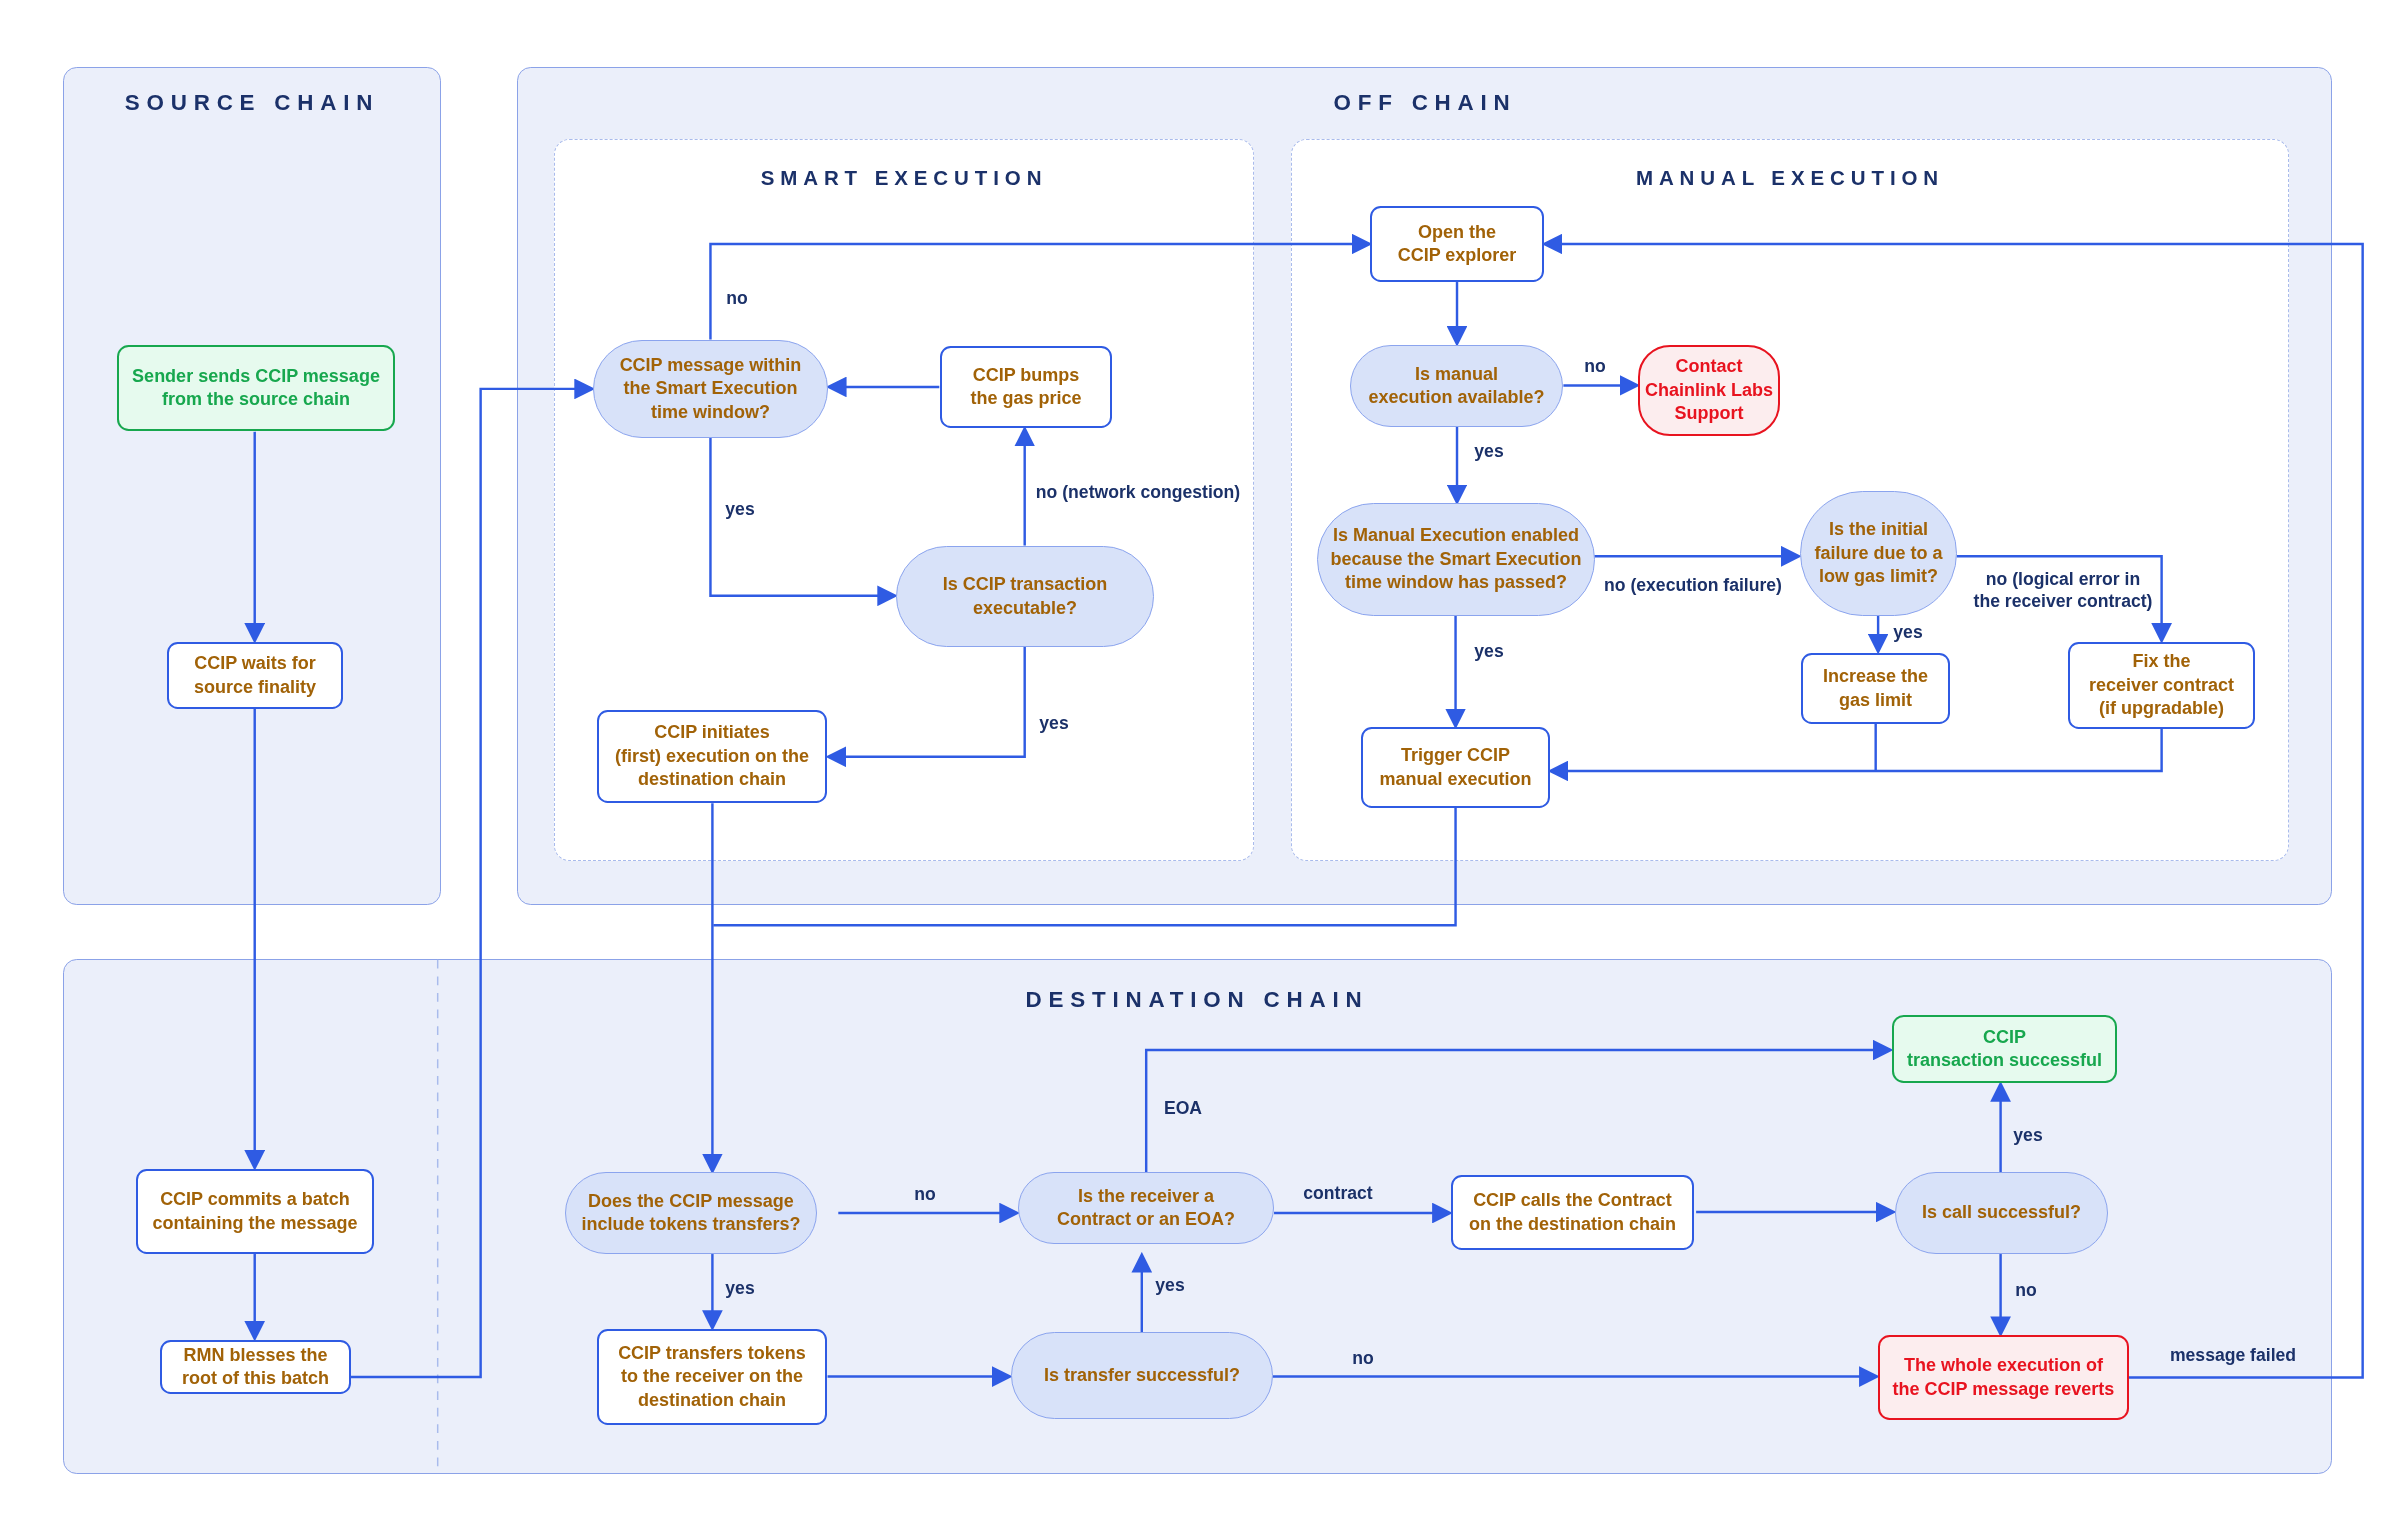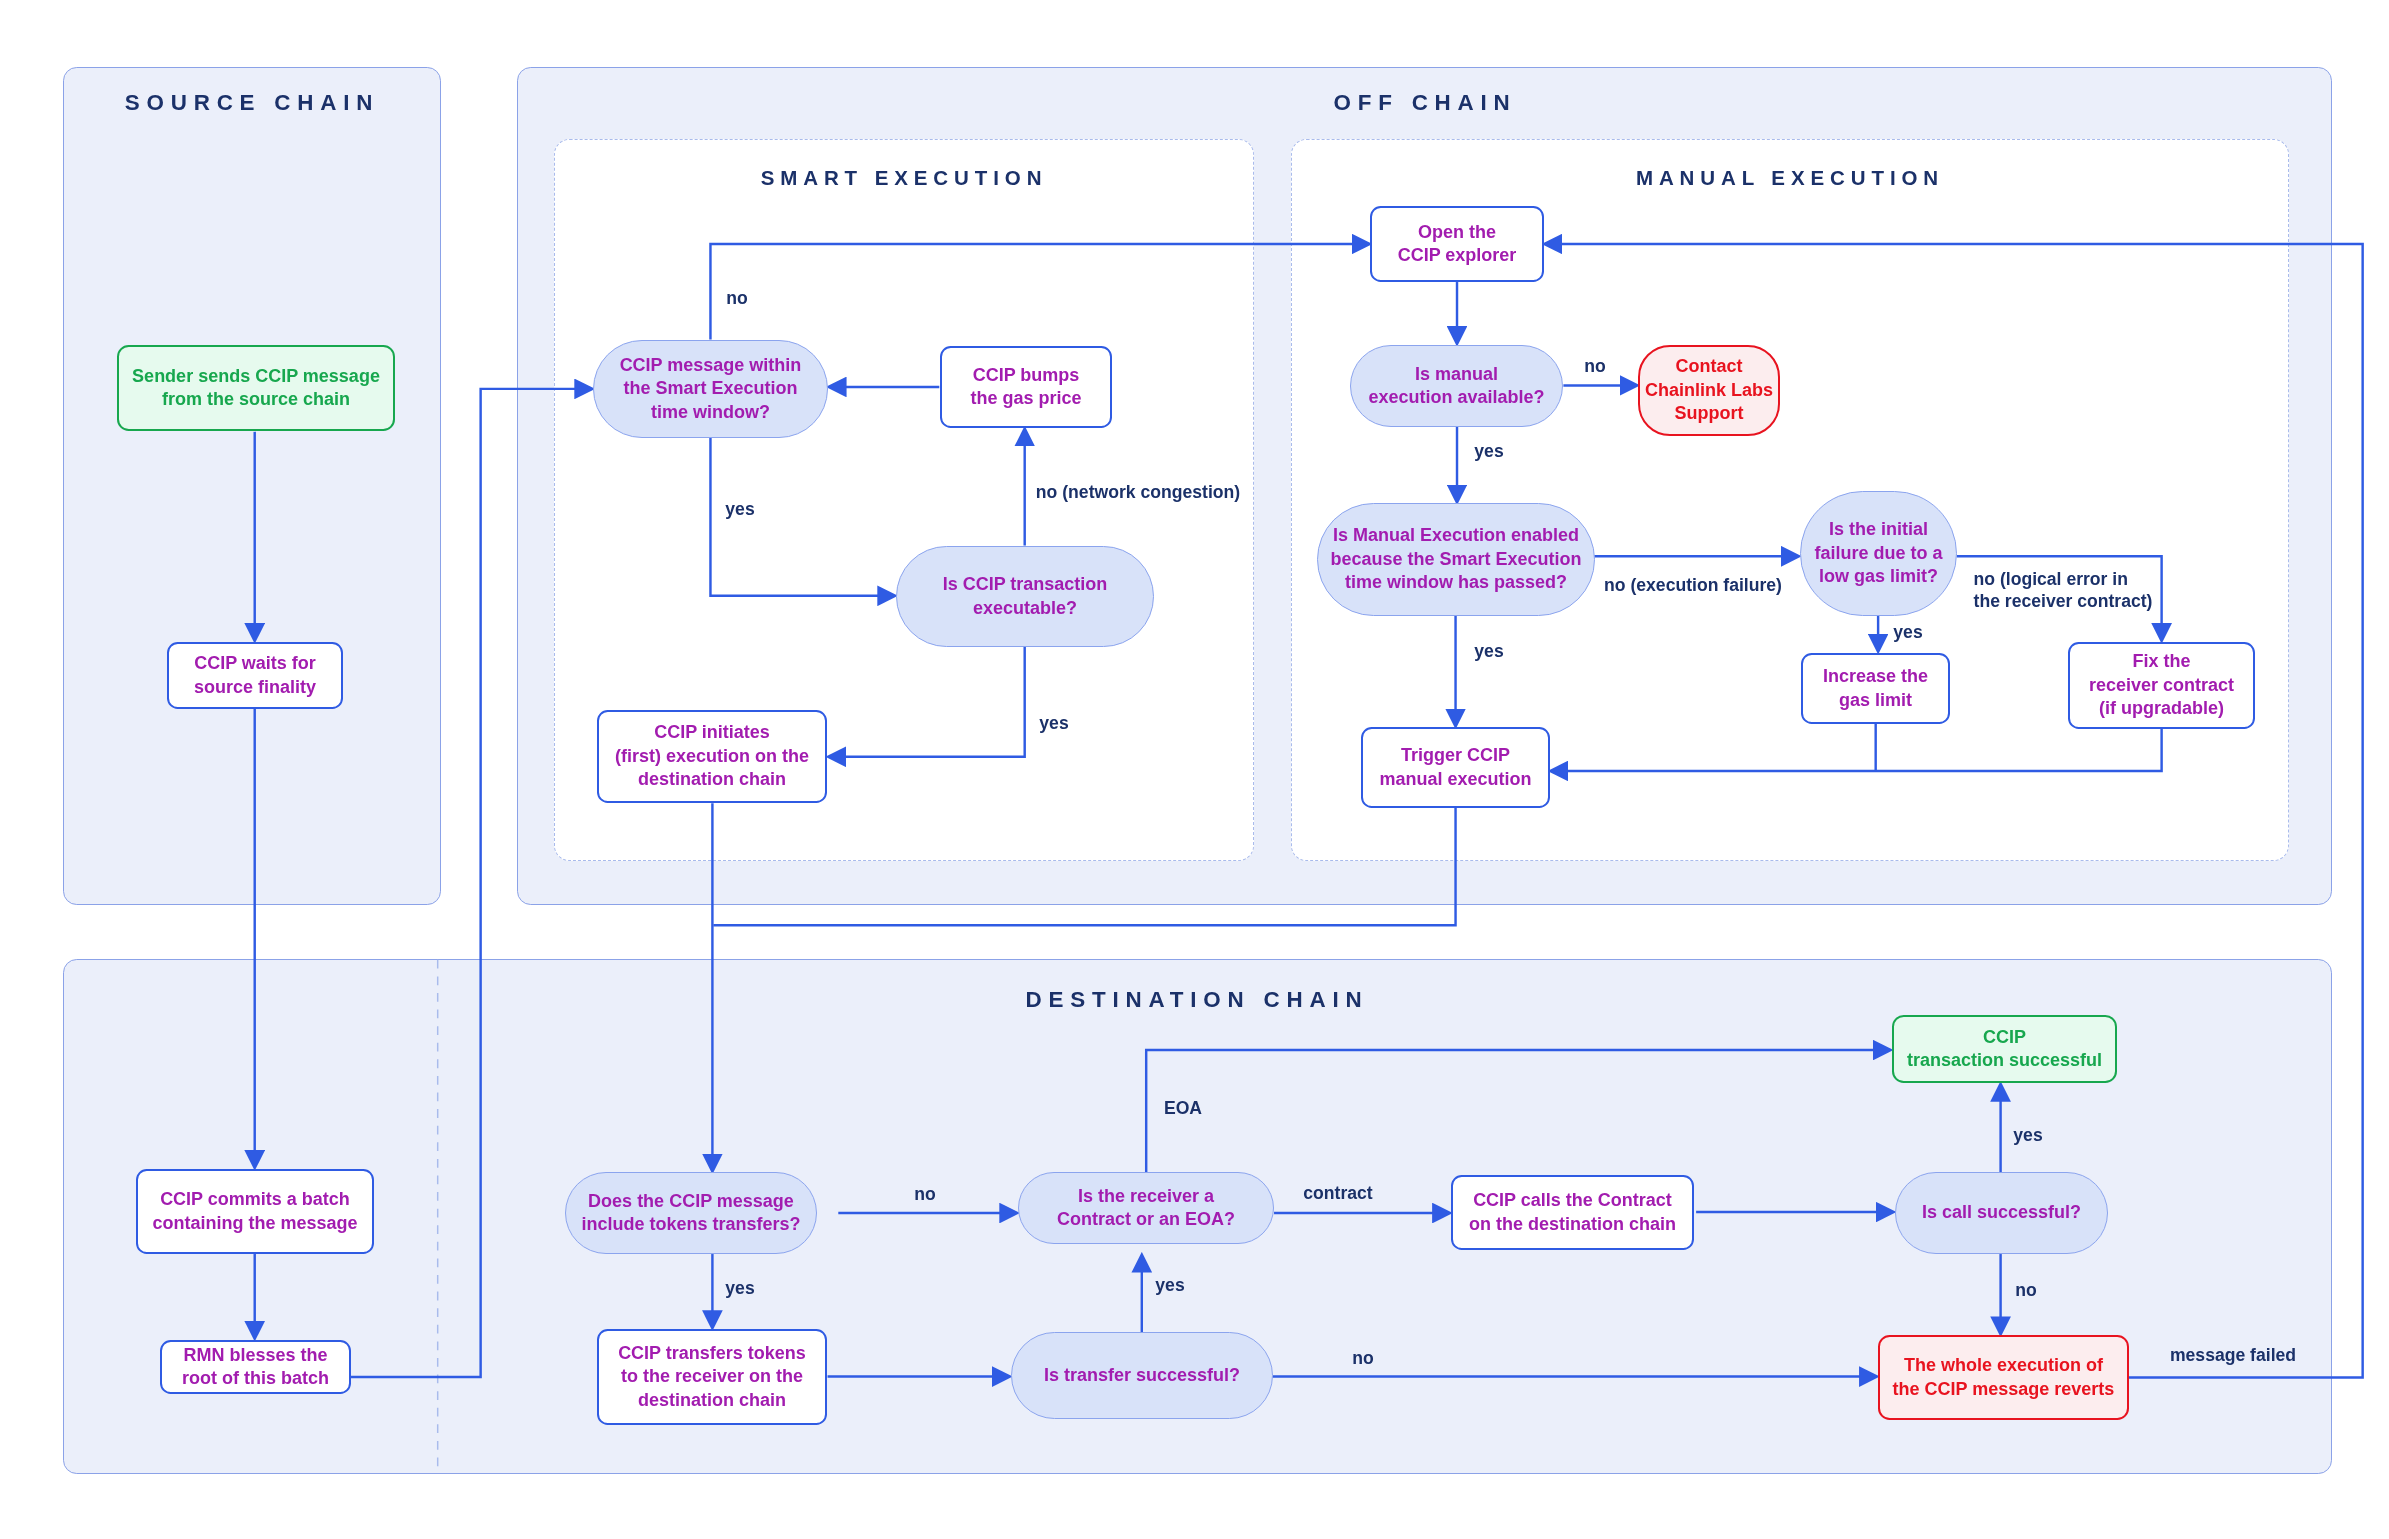--- a/index.html
+++ b/index.html
@@ -34,38 +34,39 @@
   .hdr.sub{font-size:20.5px;letter-spacing:5.9px;}
   svg.wires{position:absolute;left:0;top:0;z-index:2;}
   .edge{fill:none;stroke:#2f5be3;stroke-width:5px;}
   .divider{fill:none;stroke:#a9bbec;stroke-width:3px;stroke-dasharray:18 16;}
   .node{
     position:absolute;
     z-index:3;
     display:flex;align-items:center;justify-content:center;
     text-align:center;
     box-sizing:border-box;
-    color:#a21caf;
+    color:#a16207;
     font-weight:bold;
     font-size:18px;
     line-height:1.3;
     white-space:pre-line;
   }
   .node.box{background:#ffffff;border:2px solid #2f5be3;border-radius:10.7px;}
   .node.pill{background:#d8e2f9;border:1.5px solid #8ba4ee;border-radius:488px;}
   .node.green{background:#e6faee;border:2.4px solid #17a74e;border-radius:11.7px;color:#17a74e;}
   .node.red{background:#fcedee;border:2.4px solid #e8131f;border-radius:11.7px;color:#e8131f;}
   .elabel{
     position:absolute;
     z-index:4;
     transform:translate(-50%,-50%);
     color:#1b3169;
     font-weight:bold;
     font-size:17.6px;
     line-height:1.25;
+    text-align:center;
     white-space:pre-line;
   }
 </style>
 </head>
 <body>
 
 <div id="canvas">
 
   <div class="panel" style="left:63px;top:67px;width:378px;height:838px;"></div>
   <div class="panel" style="left:517px;top:67px;width:1815px;height:838px;"></div>

